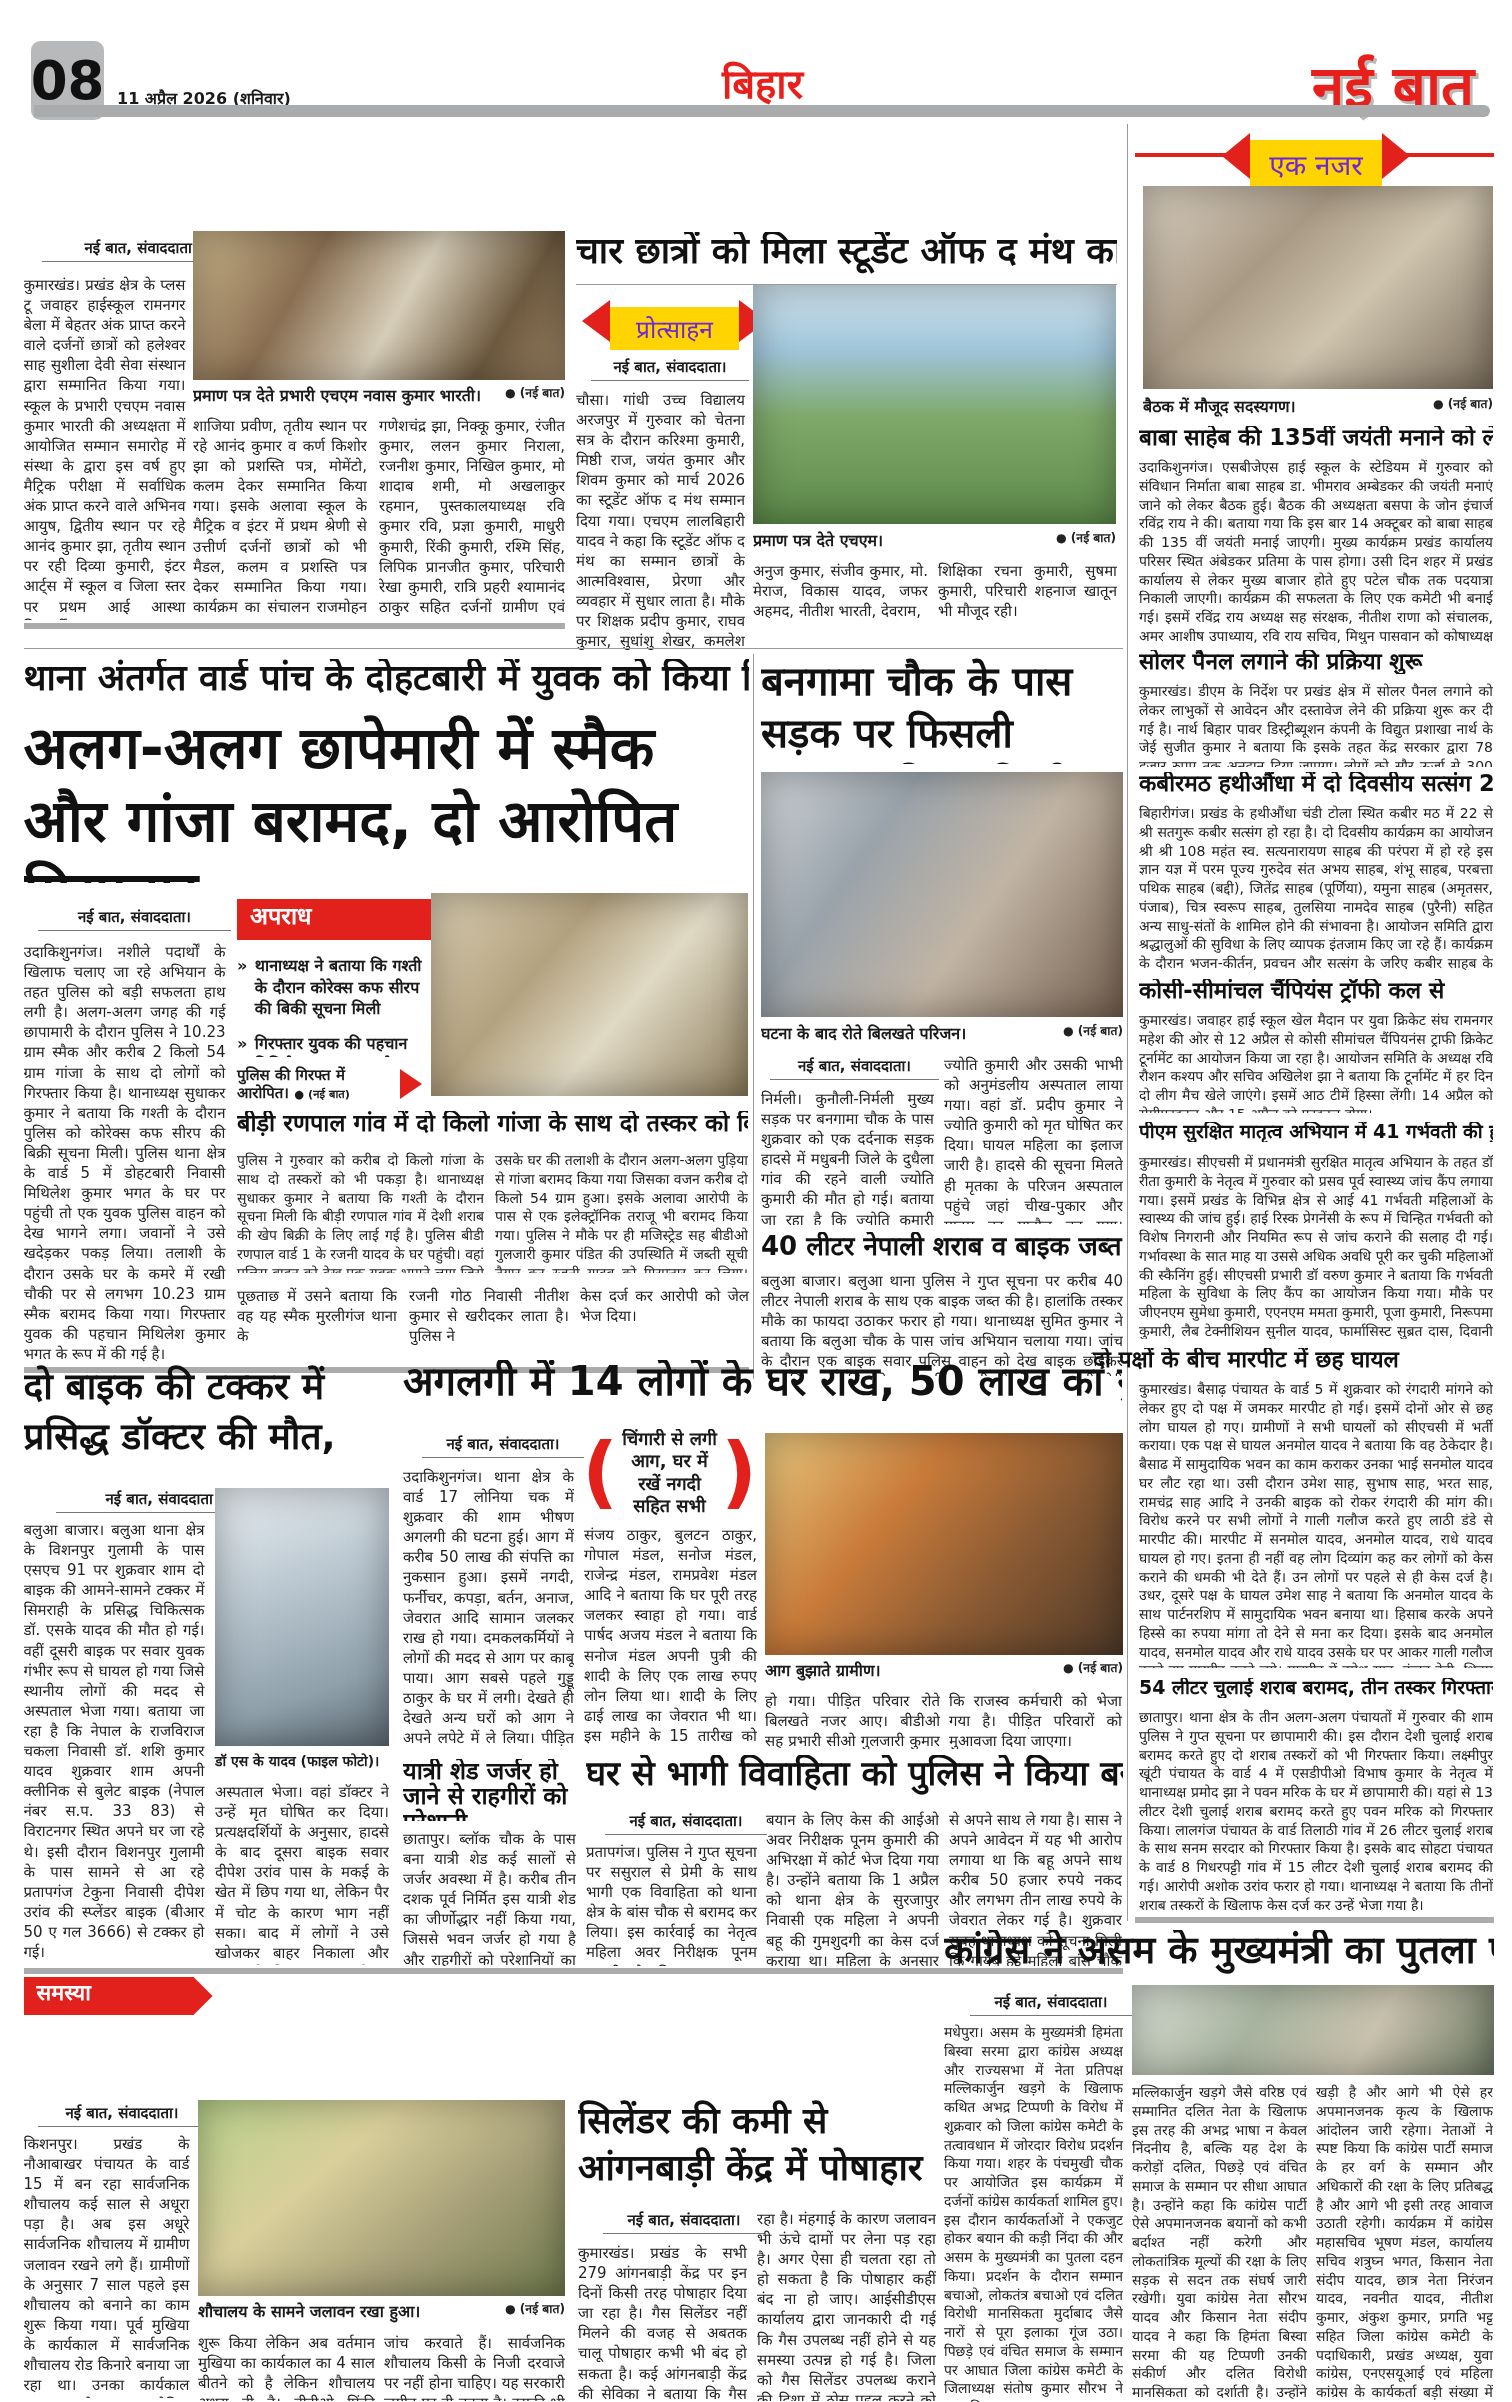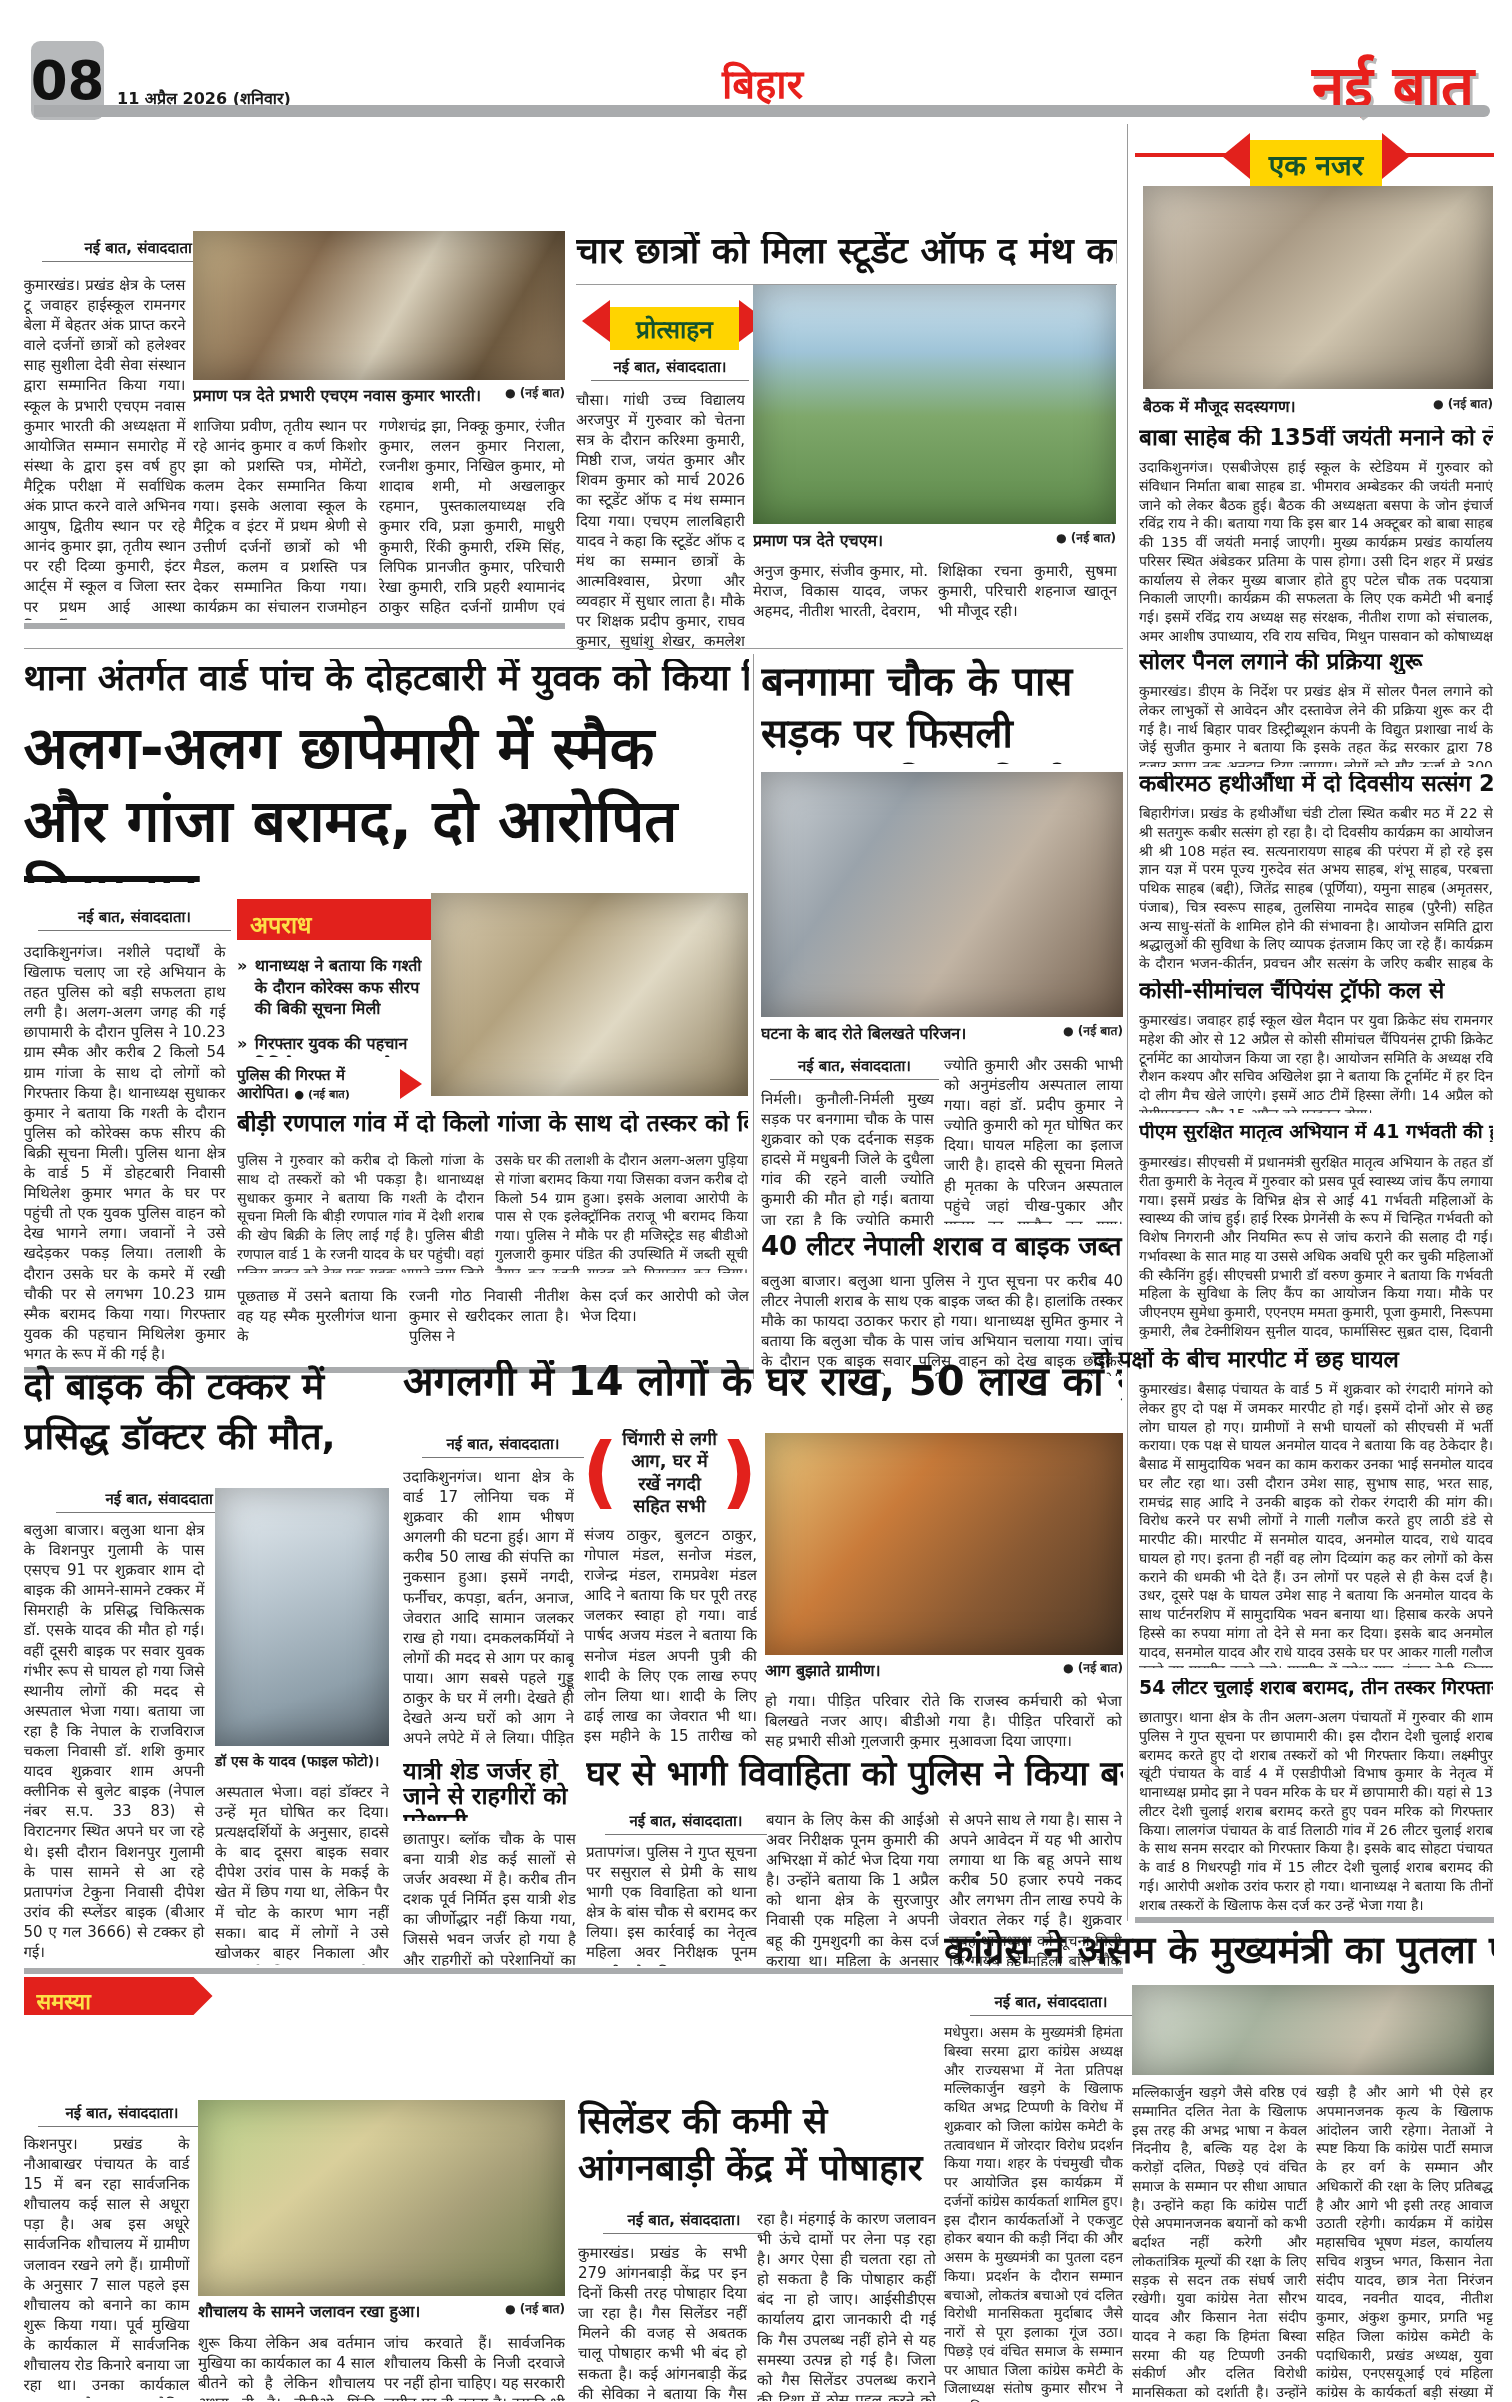--- a/index.html
+++ b/index.html
@@ -15,24 +15,24 @@
   .photo{background:#ccc;box-shadow:inset 0 0 38px rgba(0,0,0,.35);}
   .ph-award{background:linear-gradient(120deg,#c9b48a 0%,#8a6f52 30%,#d6cdb8 55%,#6e5a40 80%,#9c8465 100%);}
   .ph-field{background:linear-gradient(180deg,#cfe3ee 0%,#9fc4d8 28%,#7fa86b 55%,#5d8a4a 100%);}
   .ph-meeting{background:linear-gradient(135deg,#d8cfc0 0%,#a99a85 35%,#cfc4ae 60%,#7b6f5d 100%);}
   .ph-police{background:linear-gradient(130deg,#d9cdb2 0%,#b3a27f 35%,#e0d9c4 60%,#8c7c5c 100%);}
   .ph-crowd{background:linear-gradient(125deg,#cfd4d8 0%,#9aa3ab 30%,#c1b4a4 60%,#74604e 100%);}
   .ph-portrait{background:linear-gradient(160deg,#e8eef2 0%,#b9c6cf 40%,#8fa0ab 75%,#5e6b74 100%);}
   .ph-fire{background:linear-gradient(130deg,#e8c87e 0%,#c97b3a 35%,#8a5a33 65%,#4f3a28 100%);}
   .ph-toilet{background:linear-gradient(140deg,#b7d08a 0%,#d9cf9b 35%,#a8a079 65%,#6f7a4c 100%);}
   .ph-protest{background:linear-gradient(120deg,#d7ddd2 0%,#a8b4a0 35%,#c9c2ae 65%,#6d7a64 100%);}
-  .ribbon{background:#e2211c;color:#fde047;font-weight:bold;display:flex;align-items:flex-end;padding:0 21px 0 13px;
+  .ribbon{background:#e2211c;color:#ffffff;font-weight:bold;display:flex;align-items:flex-start;padding:0 21px 0 13px;
           clip-path:polygon(0 0,calc(100% - 19px) 0,100% 50%,calc(100% - 19px) 100%,0 100%);}
   .ystrip{background:#ffd400;color:#111;font-weight:bold;display:flex;align-items:center;justify-content:center;overflow:hidden;}
-  .yellowtag{background:#ffd400;color:#14532d;font-weight:bold;display:flex;align-items:center;justify-content:center;margin-top:16px;}
+  .yellowtag{background:#ffd400;color:#6d28d9;font-weight:normal;display:flex;align-items:center;justify-content:center;margin-top:16px;}
   .redarrow{width:0;height:0;border-top:21px solid transparent;border-bottom:21px solid transparent;}
   .ra-l{border-right:28px solid #e2211c;}
   .ra-r{border-left:28px solid #e2211c;}
   .rule{background:#a9abad;}
   .hair{background:#9a9a9a;}
   .pq{display:flex;align-items:center;overflow:hidden;}
   .pq .bkt{color:#e2211c;font-size:79px;font-weight:bold;line-height:.8;flex:0 0 auto;}
   .pq .tx{font-weight:bold;font-size:18px;line-height:1.25;text-align:center;padding:0 3.8px;}
   .bullets{overflow:hidden;}
   .brow{display:flex;gap:7.5px;font-weight:bold;font-size:16px;line-height:1.35;margin-bottom:13px;}

